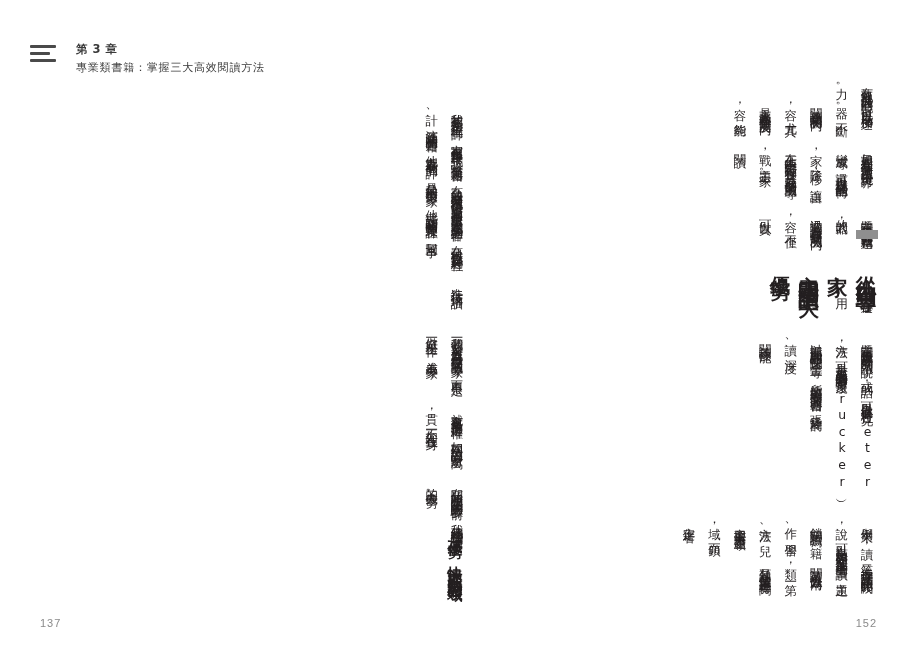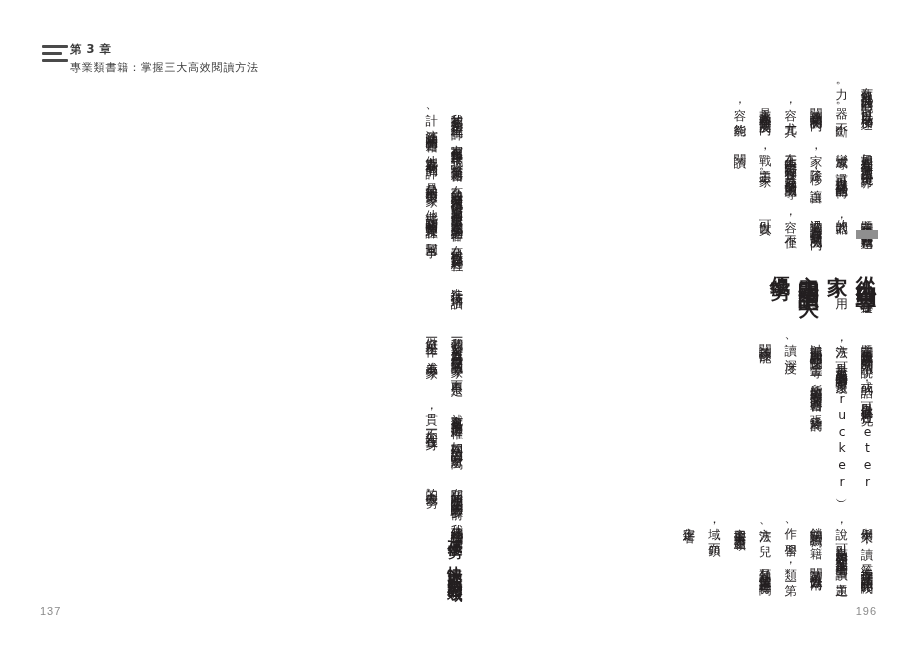--- a/index.html
+++ b/index.html
@@ -16,25 +16,25 @@
   }
   .spread {
     position: relative;
     width: 917px;
     height: 651px;
     background: #ffffff;
   }
   
   .runhead {
     position: absolute;
-    left: 42px;
+    left: 30px;
     top: 40px;
     display: flex;
     align-items: flex-start;
-    gap: 2px;
+    gap: 20px;
   }
   .runhead-mark {
     width: 26px;
     height: 26px;
     position: relative;
     flex: none;
     margin-top: 2px;
   }
   .runhead-mark i {
     position: absolute;
@@ -125,21 +125,21 @@
     font-weight: bold;
     font-size: 20.5px;
     letter-spacing: 3.5px;
     line-height: 1.4;
     margin-top: 30px;
   }
 
   
   .folio {
     position: absolute;
-    bottom: 34px;
+    bottom: 22px;
     font-size: 11px;
     color: #8a8a8a;
     letter-spacing: 1px;
     font-family: "Liberation Sans", sans-serif;
   }
   .folio-left  { left: 40px; }
   .folio-right { right: 40px; }
 </style>
 </head>
 <body>
@@ -188,15 +188,15 @@
 
       <div class="vcol indent">主題閱讀是最佳的自我精進的武器，透過閱讀自身各個領域的內容，不僅可以實</div>
       <div class="vcol">現跨界，還可以實現技能的轉移，讓自己成為多個領域的專家。</div>
       <div class="vcol indent">如果想要在某個領域從小白變成專家，除了在工作中不斷踐行和實戰，主題閱讀</div>
       <div class="vcol">也可以成為加速器。不斷閱讀專業相關的內容，尤其是高水準和有難度的內容，能夠</div>
       <div class="vcol">有效地提升自己的能力。</div>
     </div>
   </div>
 
   <div class="folio folio-left">137</div>
-  <div class="folio folio-right">196</div>
+  <div class="folio folio-right">152</div>
 
 </div>
 
 </body></html>

